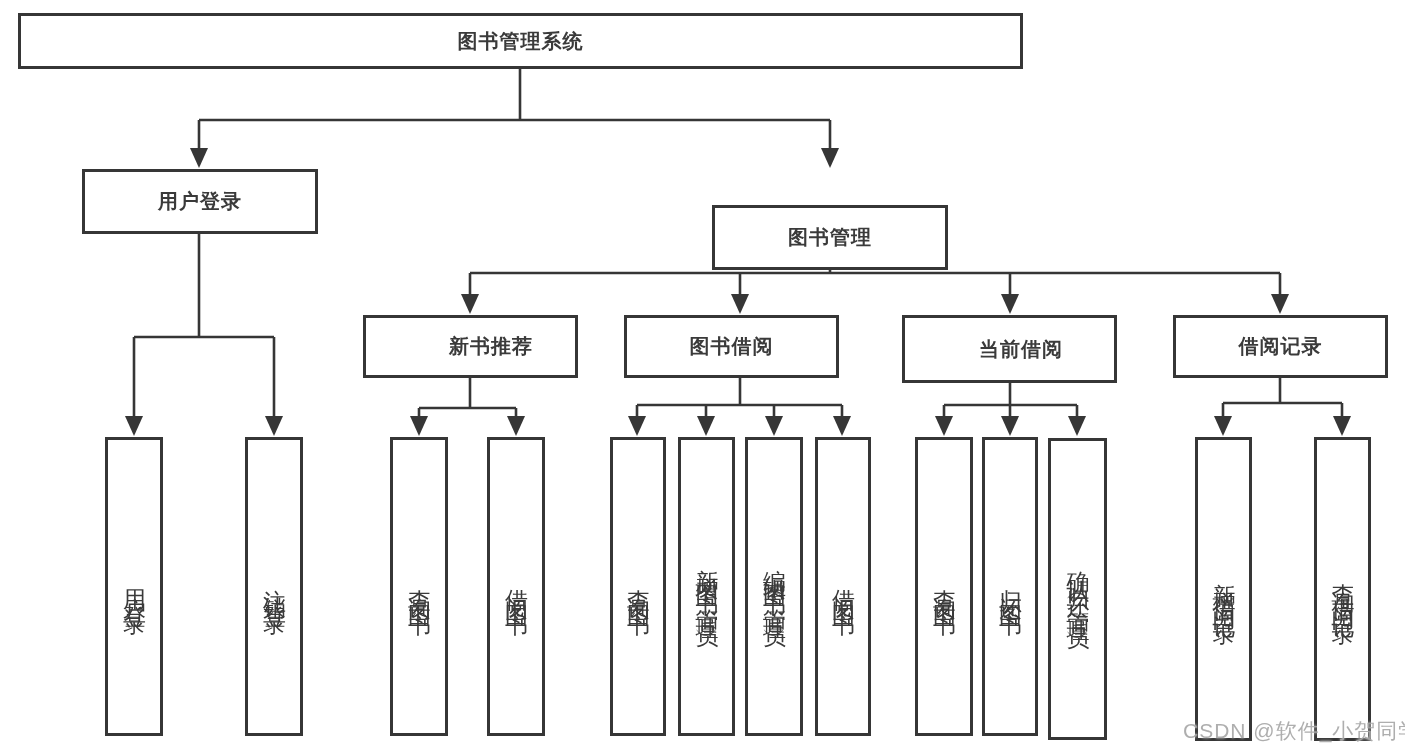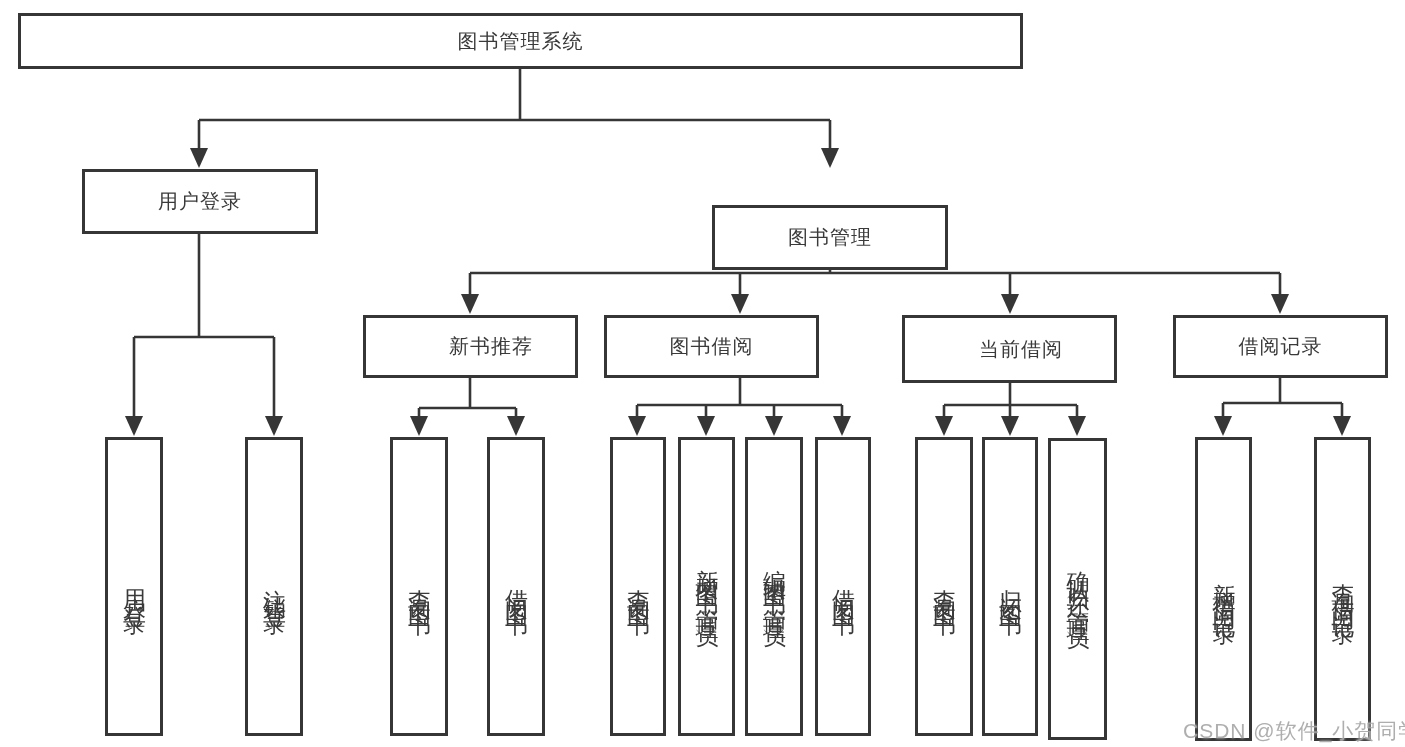--- a/index.html
+++ b/index.html
@@ -28,21 +28,21 @@
     border: 3px solid #363636;
     background: #ffffff;
     display: flex;
     align-items: center;
     justify-content: center;
     color: #3a3a3a;
   }
   .hbox {
     font-size: 20px;
     letter-spacing: 1px;
-    font-weight: 400;
+    font-weight: 700;
     text-align: right;
   }
   .vtext {
     writing-mode: vertical-rl;
     text-orientation: mixed;
     font-size: 23px;
     letter-spacing: 8px;
     line-height: 1.3;
     font-weight: 500;
     white-space: nowrap;
@@ -132,21 +132,21 @@
       <polygon points="1333,416 1351,416 1342,436"></polygon>
     </g>
   </svg>
 
   <div class="box hbox" style="left:18px; top:13px; width:1005px; height:56px;">图书管理系统</div>
 
   <div class="box hbox" style="left:82px; top:169px; width:236px; height:65px;">用户登录</div>
   <div class="box hbox" style="left:712px; top:169px; width:236px; height:65px;margin-top:36px;">图书管理</div>
 
   <div class="box hbox" style="left:363px; top:315px; width:215px; height:63px;padding-left:41px;">新书推荐</div>
-  <div class="box hbox" style="left:604px; top:315px; width:215px; height:63px;">图书借阅</div>
+  <div class="box hbox" style="left:624px; top:315px; width:215px; height:63px;">图书借阅</div>
   <div class="box hbox" style="left:902px; top:315px; width:215px; height:68px;padding-left:23px;">当前借阅</div>
   <div class="box hbox" style="left:1173px; top:315px; width:215px; height:63px;">借阅记录</div>
 
   <div class="box" style="left:105px; top:437px; width:58px; height:299px;">
     <span class="vtext">用户登录</span>
   </div>
   <div class="box" style="left:245px; top:437px; width:58px; height:299px;">
     <span class="vtext">注销登录</span>
   </div>
 

